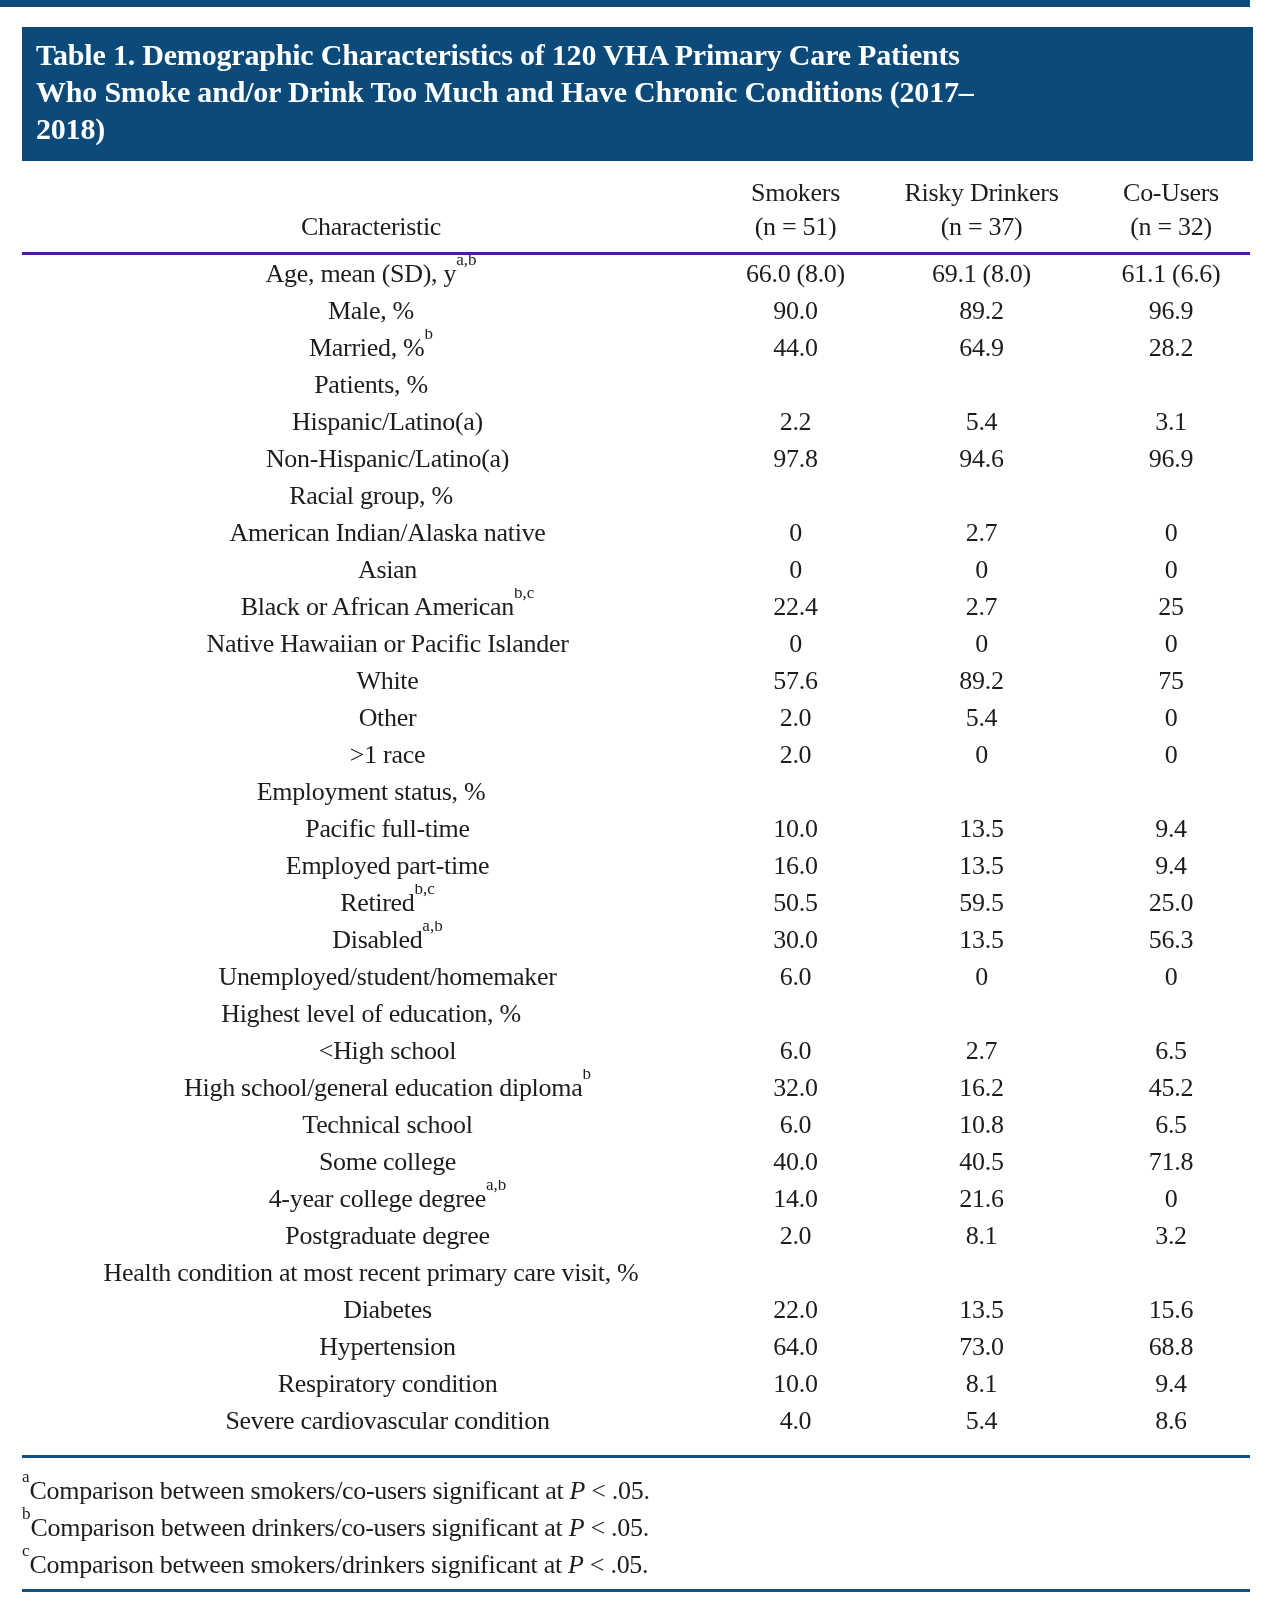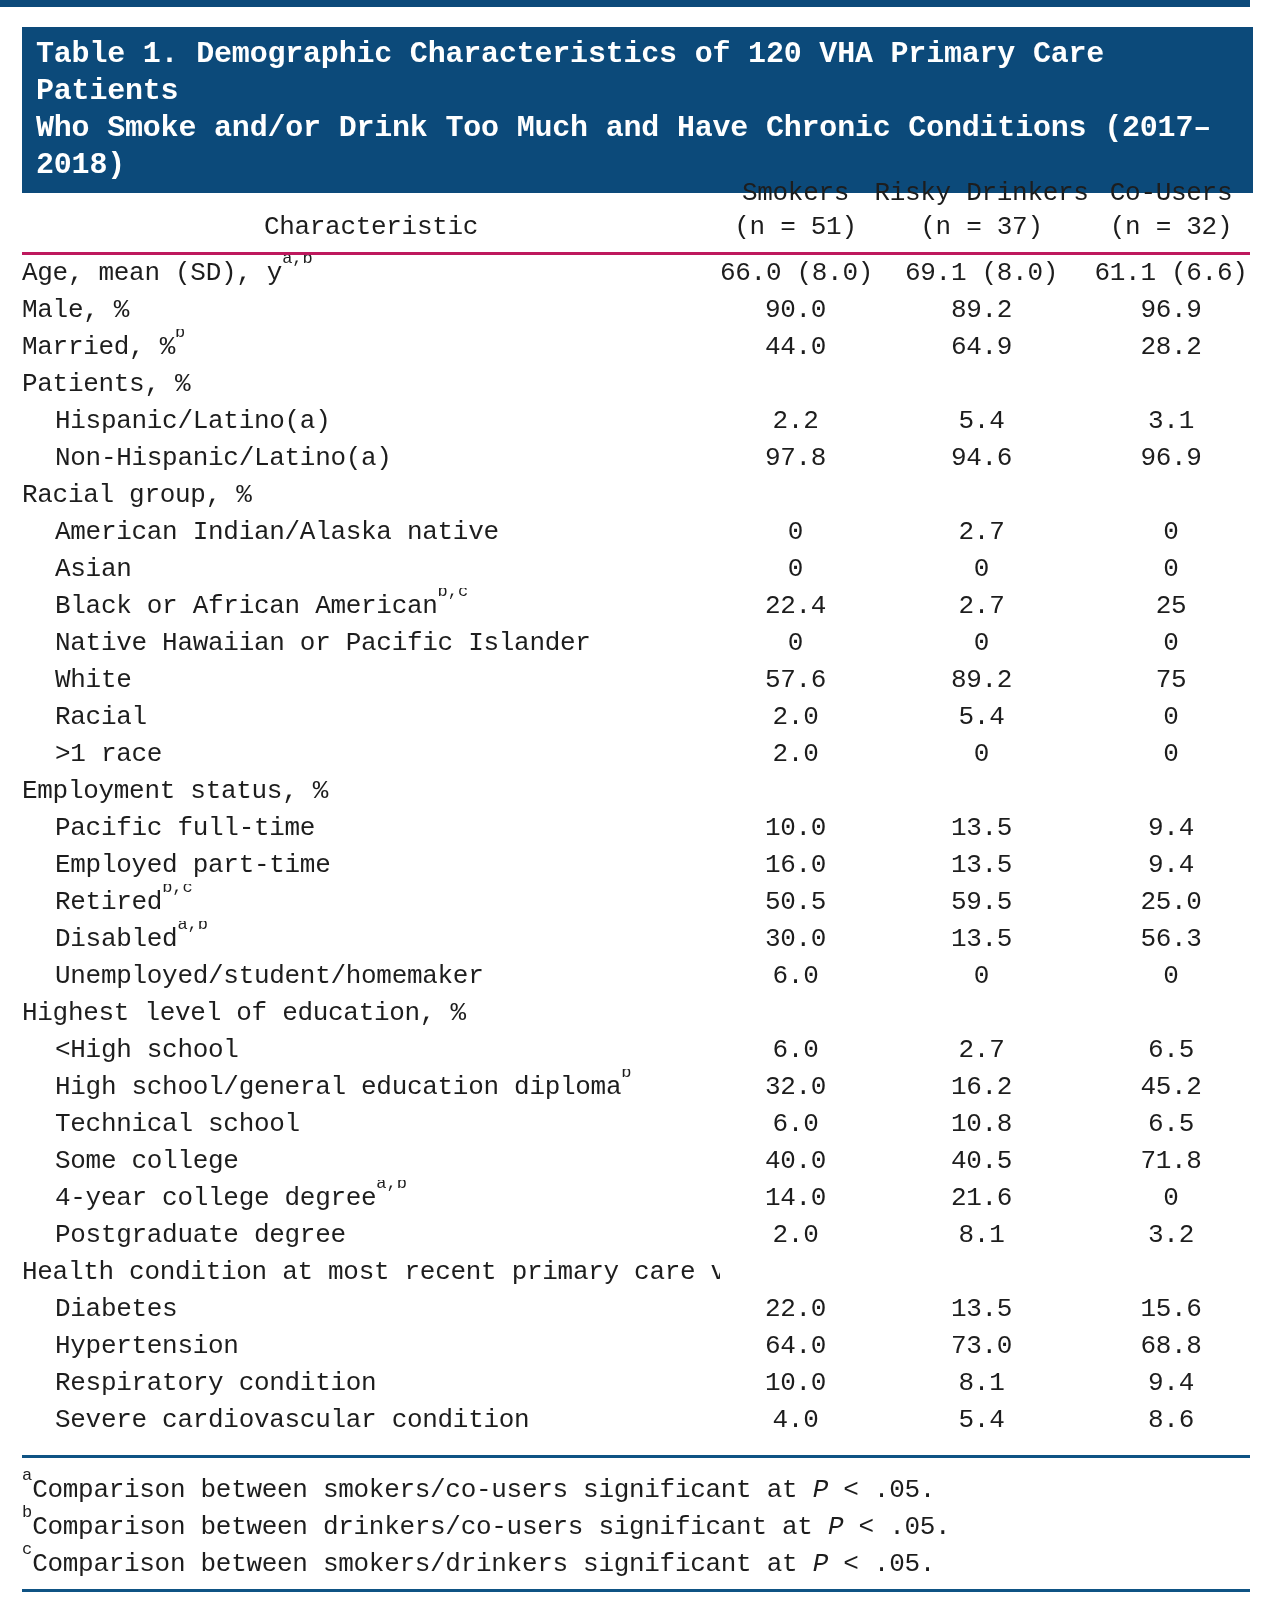--- a/index.html
+++ b/index.html
@@ -1,21 +1,21 @@
 <!DOCTYPE html>
 <html><head>
 <meta charset="utf-8">
 <style>
   html, body { margin: 0; padding: 0; background: #ffffff; }
   .page {
     position: relative;
     width: 1275px;
     height: 1604px;
     background: #ffffff;
-    font-family: Liberation Mono, monospace;
+    font-family: Liberation Serif, serif;
     color: #1d1d1d;
     overflow: hidden;
   }
   .top-bar {
     position: absolute;
     left: 0; top: 0;
     width: 1250px; height: 7px;
     background: #0c4a7a;
   }
   .title-block {
@@ -47,33 +47,33 @@
     color: #1d1d1d;
   }
   col.c-label { width: 698px; }
   col.c-v1 { width: 151px; }
   col.c-v2 { width: 221px; }
   col.c-v3 { width: 158px; }
   th {
     font-weight: normal;
     vertical-align: bottom;
     padding: 6px 0 8px 0;
-    border-bottom: 3px solid #be185d;
+    border-bottom: 3px solid #4c1d95;
   }
   th.char { text-align: center; }
   th.colhead { text-align: center; }
   th .hline { display: block; line-height: 34px; white-space: nowrap; }
   td {
     height: 37px;
     line-height: 37px;
     padding: 0;
     white-space: nowrap;
     overflow: hidden;
   }
-  td.label { text-align: left; }
+  td.label { text-align: center; }
   td.label.indent { padding-left: 33px; }
   td.val { text-align: center; }
   sup.fmark {
     font-size: 17px;
     letter-spacing: 0;
     line-height: 0;
     position: relative;
     top: -0.45em;
   }
   .rule-blue {
@@ -194,21 +194,21 @@
             <td class="val">0</td>
             <td class="val">0</td>
           </tr>
           <tr>
             <td class="label indent">White</td>
             <td class="val">57.6</td>
             <td class="val">89.2</td>
             <td class="val">75</td>
           </tr>
           <tr>
-            <td class="label indent">Racial</td>
+            <td class="label indent">Other</td>
             <td class="val">2.0</td>
             <td class="val">5.4</td>
             <td class="val">0</td>
           </tr>
           <tr>
             <td class="label indent">&gt;1 race</td>
             <td class="val">2.0</td>
             <td class="val">0</td>
             <td class="val">0</td>
           </tr>

